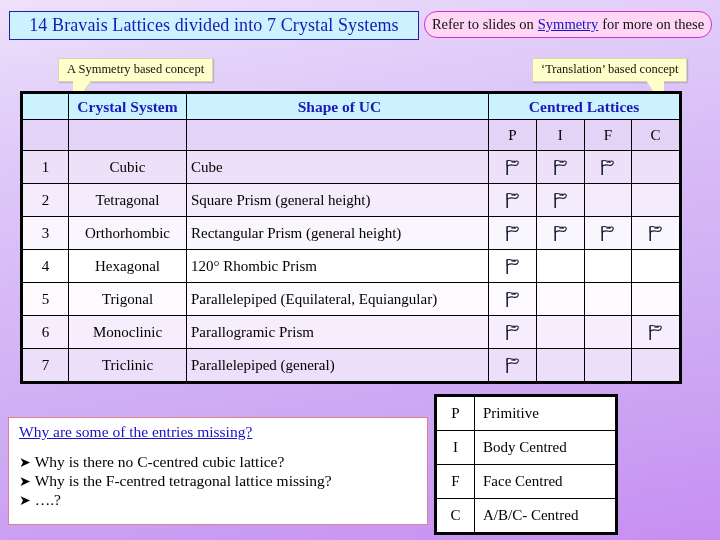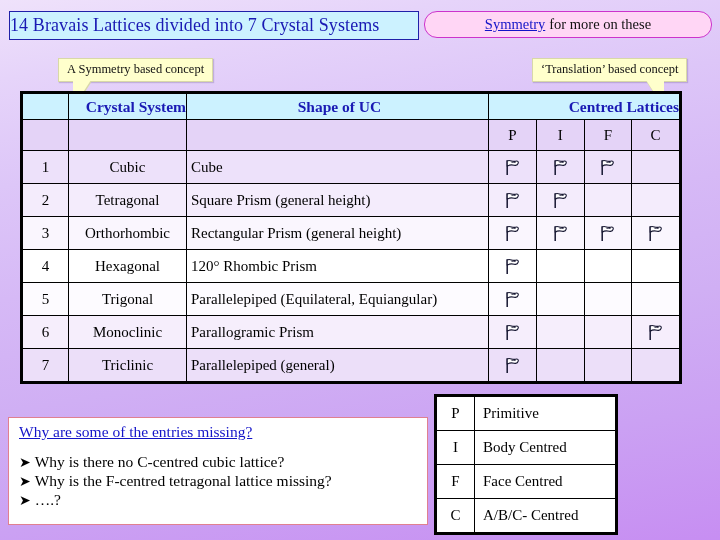--- a/index.html
+++ b/index.html
@@ -9,21 +9,21 @@
     font-family:"Liberation Serif", serif;
     background: linear-gradient(170deg,
         #efe2fb 0%, #e6d4fa 12%, #ddc6f8 28%,
         #d6b9f6 45%, #d0aff4 62%, #cba1f3 80%, #c78ef2 100%);
   }
 
   
   #title-bar {
     position:absolute; left:9px; top:11px; width:410px; height:29px;
     background:#ccf2ff; border:1px solid #2020a8;
-    display:flex; align-items:center; justify-content:flex-start;
+    display:flex; align-items:center; justify-content:center;
     color:#1a1ab4; font-size:18px; letter-spacing:.1px; white-space:nowrap;
   }
   #refer-bar {
     position:absolute; left:424px; top:11px; width:288px; height:27px;
     background:#ffd6f5; border:1px solid #cc33cc; border-radius:13px;
     display:flex; align-items:center; justify-content:center;
     font-size:14.5px; color:#111; white-space:nowrap; gap:4px;
   }
   #refer-bar .lnk { color:#1414c8; text-decoration:underline; }
 
@@ -54,21 +54,21 @@
     position:absolute; left:22px; top:93px; width:658px;
     border-collapse:collapse; table-layout:fixed;
     background:#ffffff;
   }
   #main-table td, #main-table th {
     border:1px solid #000; padding:0; font-weight:normal;
     font-size:15px; color:#000; height:33px; vertical-align:middle;
   }
   #main-table .hdr {
     background:#ccf2ff; color:#1a1ab4; font-weight:bold;
-    font-size:15.5px; text-align:right; height:26px;
+    font-size:15.5px; text-align:center; height:26px;
   }
   #main-table .subhdr { background:#e4d3f7; height:31px; text-align:center;
     font-size:15px; color:#000; }
   .c-num   { width:46px; text-align:center; }
   .c-sys   { width:118px; text-align:center; }
   .c-shape { width:302px; text-align:left; padding-left:4px !important; }
   .c-pifc  { width:48px; text-align:center; }
   
   tr.r1 td { background:#ede1fa; }
   tr.r2 td { background:#f4ecfc; }
@@ -106,20 +106,21 @@
   #legend-table td.val { padding-left:8px; text-align:left; }
 </style>
 </head>
 <body>
 
 <div id="title-bar">
   <span>14 Bravais Lattices divided into 7 Crystal Systems</span>
 </div>
 
 <div id="refer-bar">
+  <span>Refer to slides on</span>
   <a class="lnk" href="#">Symmetry</a>
   <span>for more on these</span>
 </div>
 
 <div class="callout" id="callout-left">
   <span>A Symmetry based concept</span>
   <span class="tail"></span>
 </div>
 <div class="callout" id="callout-right">
   <span>‘Translation’ based concept</span>

